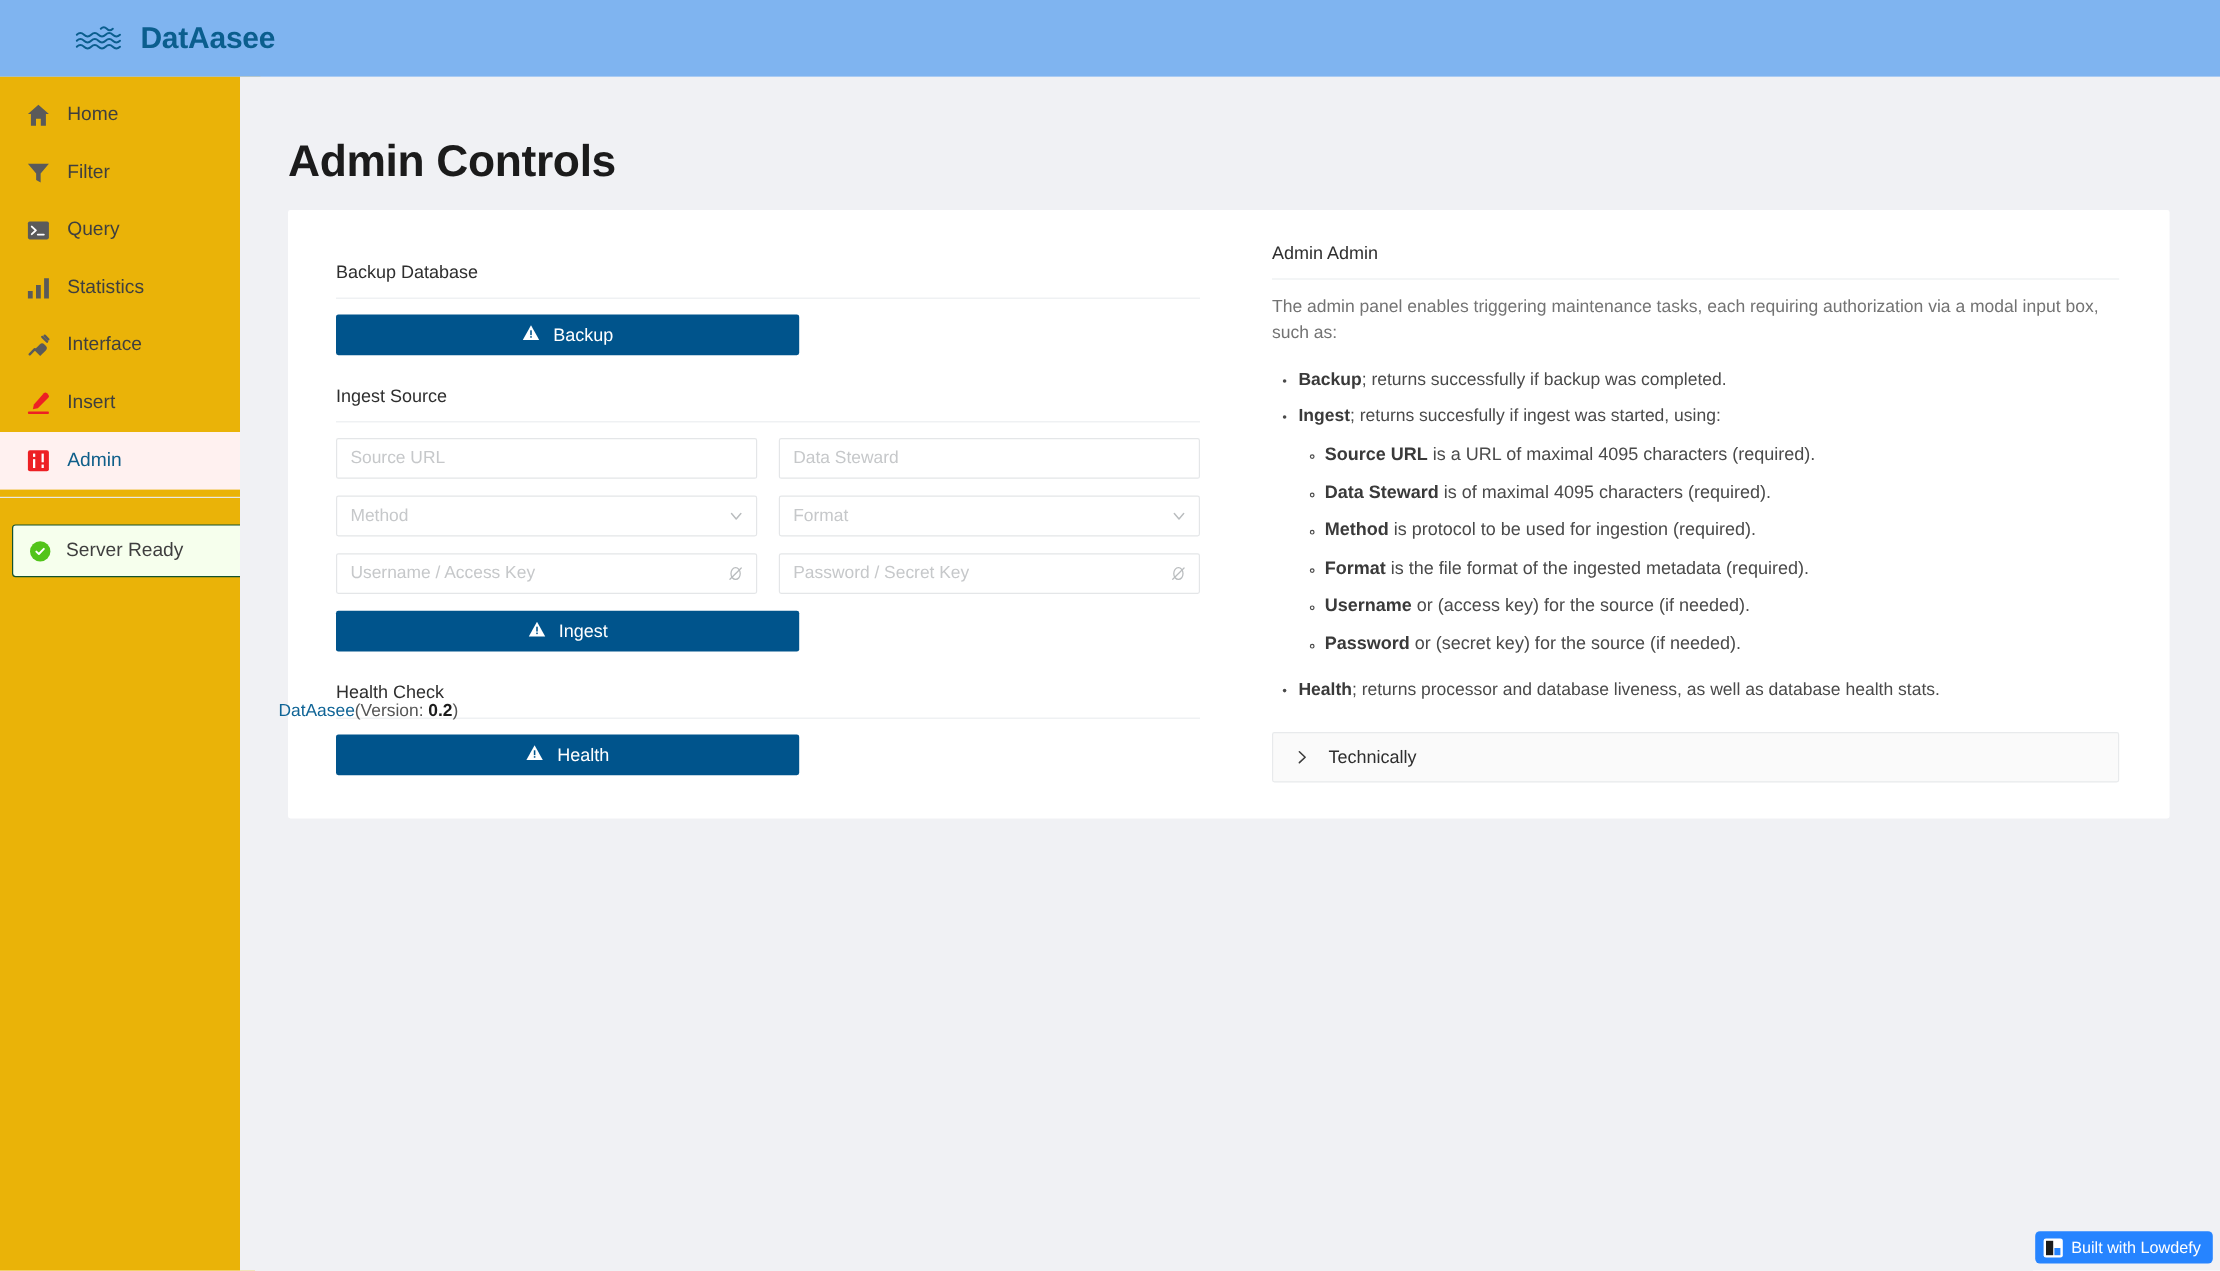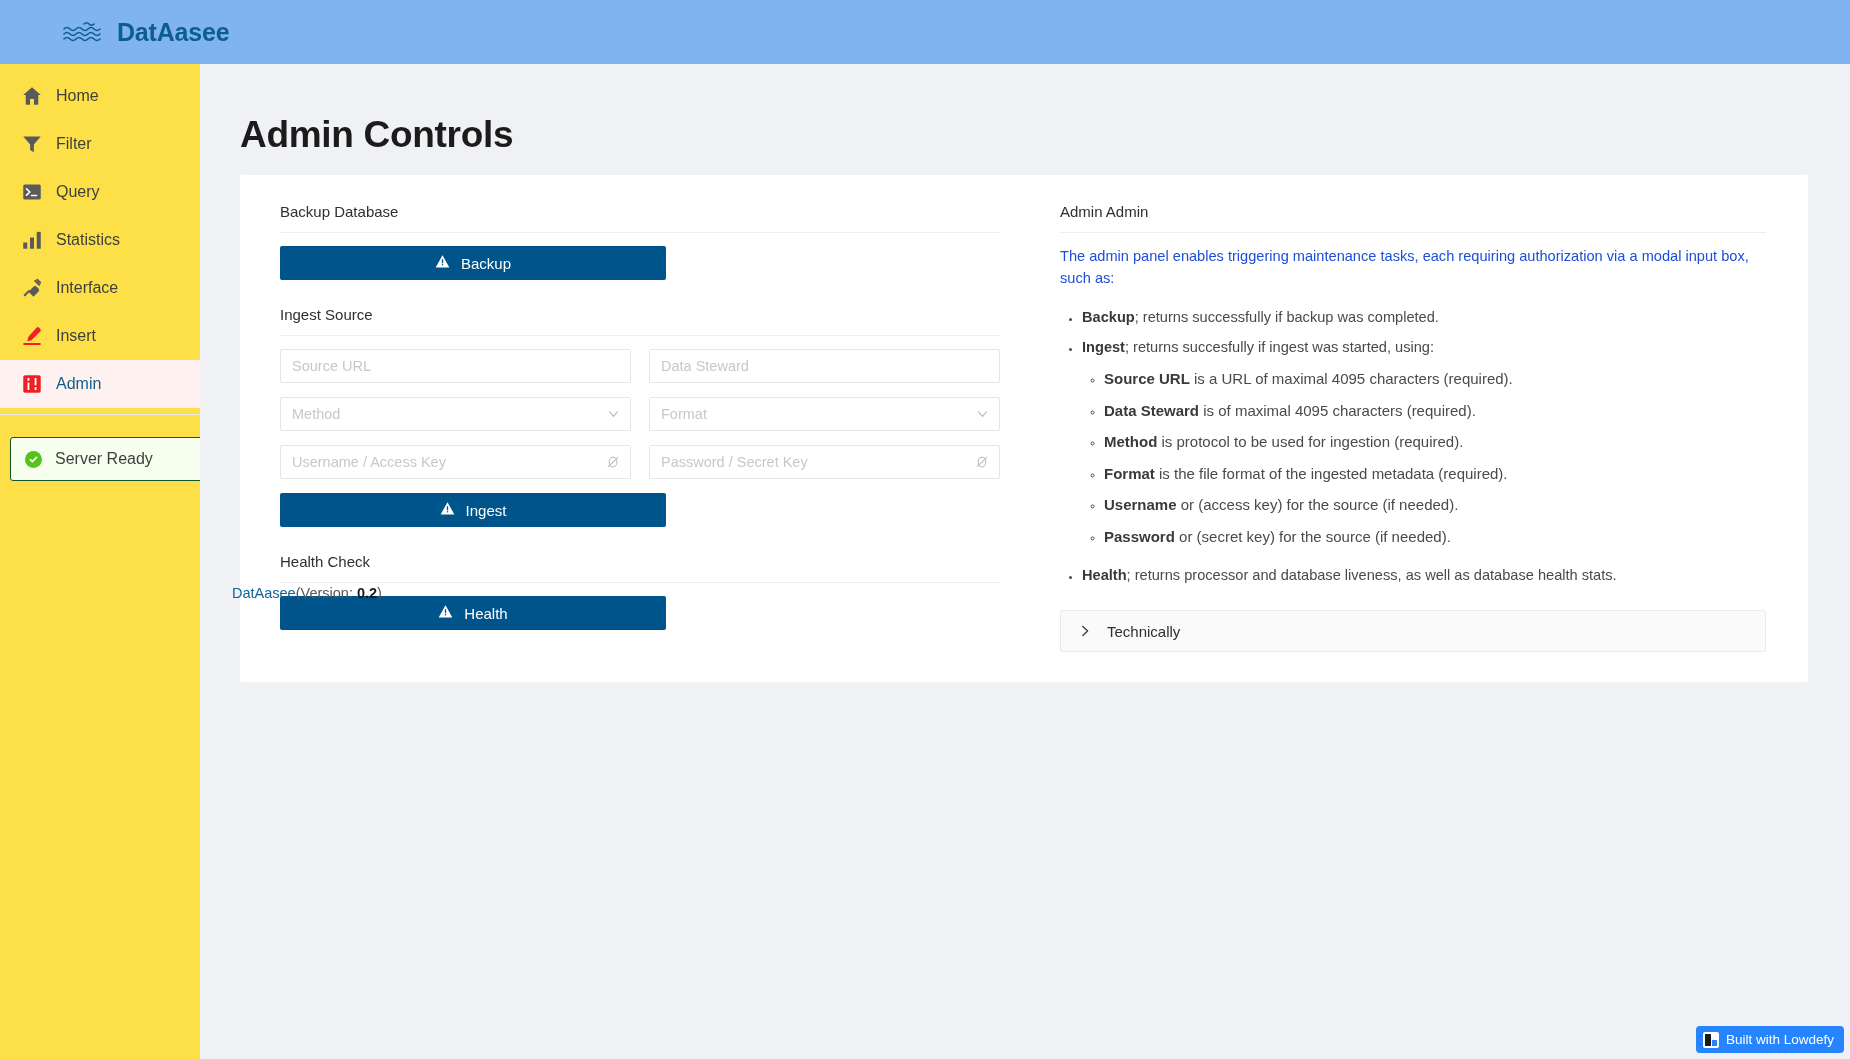--- a/index.html
+++ b/index.html
@@ -27,21 +27,21 @@
   .logo-waves { width: 46px; height: 22px; display: block; }
   .logo-text {
     font-size: 25px; font-weight: bold; color: #0b5e8e;
     letter-spacing: -0.2px;
   }
 
   
   .sidebar {
     position: absolute; top: 64px; left: 0;
     width: 217px; height: 995px;
-    background: #fde047;
+    background: #eab308;
   }
   .nav { padding-top: 8px; }
   .nav-item {
     position: relative;
     height: 48px;
     display: flex; align-items: center;
     padding-left: 22px;
     cursor: pointer;
     font-size: 16px;
     color: #3f3f3f;
@@ -106,21 +106,21 @@
 
   .card {
     position: absolute;
     left: 40px; top: 111px;
     width: 1568px;
     min-height: 360px;
     background: #ffffff;
     border-radius: 2px;
     display: flex;
   }
-  .card-left { width: 790px; padding: 28px 30px 30px 40px; }
+  .card-left { width: 790px; padding: 44px 30px 30px 40px; }
   .card-right { flex: 1; padding: 28px 42px 30px 30px; }
 
   .section-label {
     font-size: 15px; color: #2f2f2f;
     padding-bottom: 12px;
     border-bottom: 1px solid #eceef0;
     margin-bottom: 13px;
   }
   .section-label.spaced { margin-top: 26px; }
 
@@ -157,21 +157,21 @@
     display: flex; align-items: center;
   }
   .field .suffix svg { width: 14px; height: 14px; }
   .field.select .suffix svg { width: 13px; height: 13px; }
 
   .ingest-fields { margin-top: 2px; }
   .btn-gap-top { margin-top: 4px; }
 
   
   .help-intro {
-    font-size: 14.6px; color: #1d4ed8;
+    font-size: 14.6px; color: #737373;
     line-height: 1.5;
     margin: 0 0 16px 0;
   }
   ul.help-list {
     margin: 0; padding-left: 22px;
     list-style: disc;
   }
   ul.help-list > li {
     font-size: 14.6px; color: #4a4a4a;
     line-height: 1.52;

